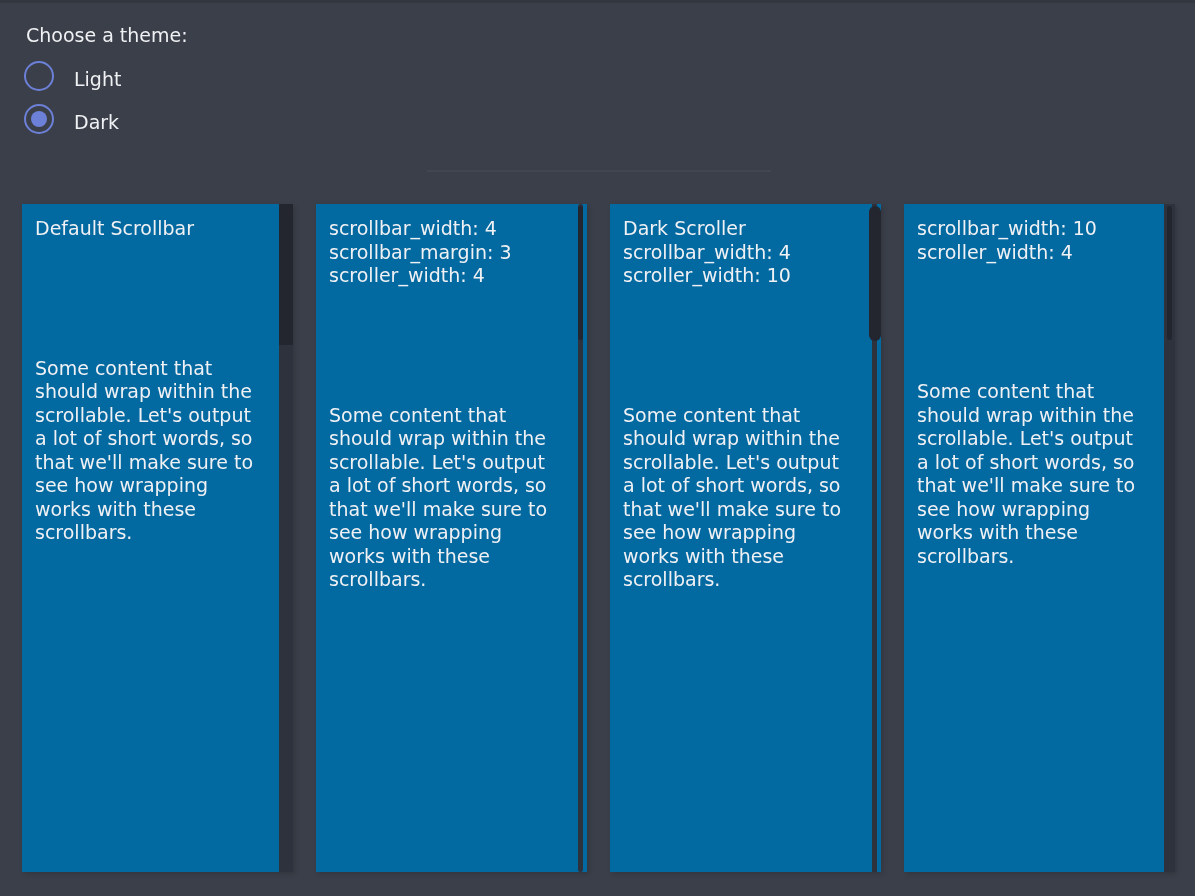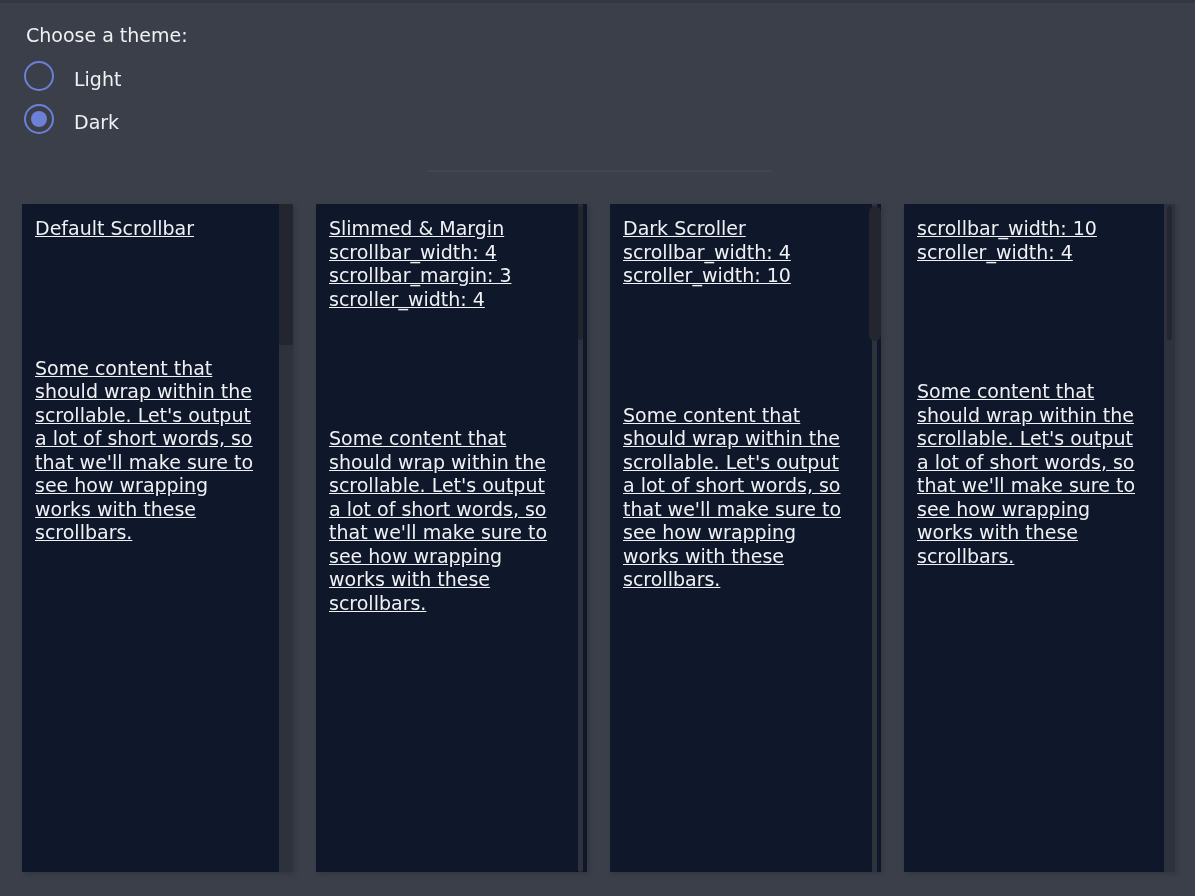--- a/index.html
+++ b/index.html
@@ -44,25 +44,24 @@
     width: 344px; height: 2px; background: #42464f;
   }
   
   .panels {
     position: absolute; left: 22px; top: 204px;
     display: flex; gap: 23px;
   }
   .panel {
     position: relative;
     width: 271px; height: 668px;
-    background: #0f172a;
+    background: #0369a1;
     box-shadow: 2px 2px 5px rgba(0,0,0,0.15);
     padding: 13px 22px 13px 13px;
     overflow: hidden;
-    text-decoration: underline;
   }
   .panel-title, .panel-config, .panel-content {
     font-size: 19px; line-height: 23.5px;
     white-space: pre-line;
   }
   .panel-content { margin-top: 116px; }
   
   .scroll-track, .scroll-thumb { position: absolute; }
   .scroll-track { background: #2e323c; }
   .scroll-thumb { background: #23262e; }
@@ -113,21 +112,20 @@
 a lot of short words, so
 that we'll make sure to
 see how wrapping
 works with these
 scrollbars.</div>
     <div class="scroll-track"></div>
     <div class="scroll-thumb"></div>
   </div>
 
   <div class="panel p2">
-    <div class="panel-title">Slimmed &amp; Margin</div>
     <div class="panel-config">scrollbar_width: 4
 scrollbar_margin: 3
 scroller_width: 4</div>
     <div class="panel-content">Some content that
 should wrap within the
 scrollable. Let's output
 a lot of short words, so
 that we'll make sure to
 see how wrapping
 works with these

